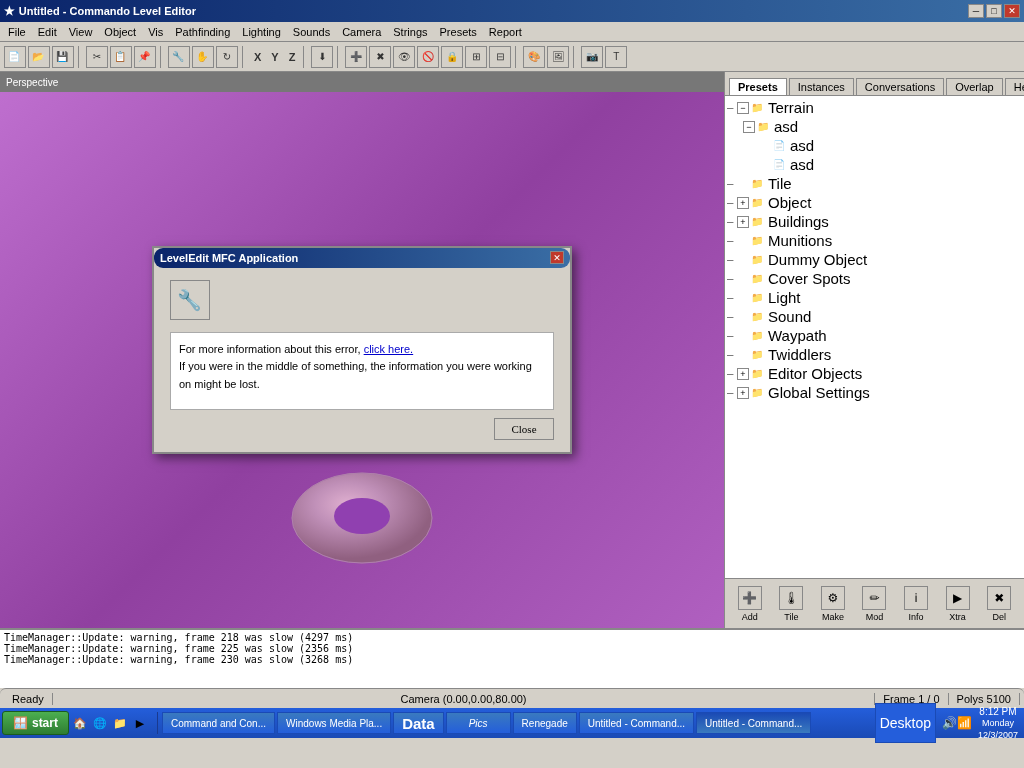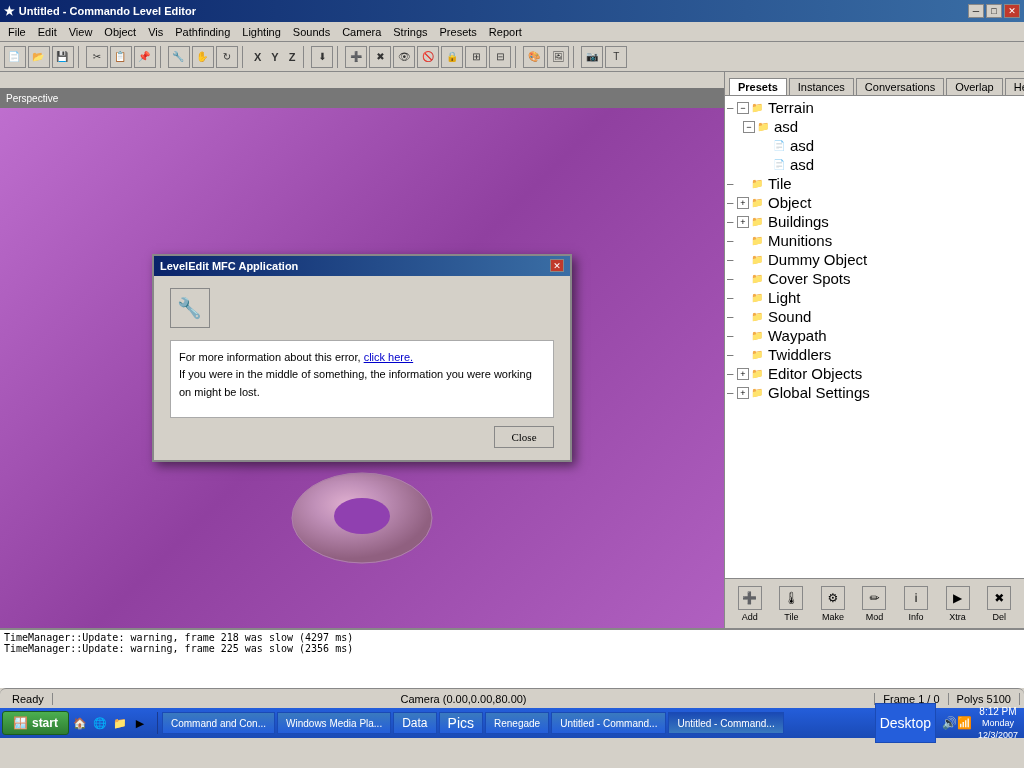--- a/index.html
+++ b/index.html
@@ -231,20 +231,21 @@
     #dialog-title-bar {
       background: linear-gradient(to right, #0a246a, #3a6ea5);
       color: white;
       height: 20px;
       display: flex;
       align-items: center;
       padding: 0 6px;
       font-size: 11px;
       font-weight: bold;
       justify-content: space-between;
+      border-radius: 9px;
     }
     #dialog-body {
       padding: 16px;
     }
     #dialog-error-row {
       display: flex;
       align-items: flex-start;
       gap: 10px;
       margin-bottom: 12px;
     }
@@ -349,21 +350,21 @@
   <div class="tool-separator"></div>
   <div class="tool-btn">🎨</div>
   <div class="tool-btn">🖼</div>
   <div class="tool-separator"></div>
   <div class="tool-btn">📷</div>
   <div class="tool-btn">T</div>
 </div>
 
 <div id="main-area" style="display:flex; height:556px; position:relative;">
 
-  <div id="viewport" style="flex:1; background: linear-gradient(135deg, #c070d0 0%, #9040a0 50%, #b060c0 100%); position:relative; overflow:hidden;margin-top:16px;">
+  <div id="viewport" style="flex:1; background: linear-gradient(135deg, #c070d0 0%, #9040a0 50%, #b060c0 100%); position:relative; overflow:hidden;">
     <div id="viewport-header" style="height:20px; background:#777; display:flex; align-items:center; padding:0 6px; font-size:10px; color:white;">
       <span>Perspective</span>
     </div>
 
     <svg style="position:absolute; bottom:60px; left:calc(50% - 80px); width:160px; height:120px;" viewBox="0 0 160 120">
       <defs>
         <radialGradient id="torusGrad" cx="40%" cy="35%" r="60%">
           <stop offset="0%" stop-color="#e0b0d0"></stop>
           <stop offset="40%" stop-color="#c090b8"></stop>
           <stop offset="100%" stop-color="#906080"></stop>
@@ -556,20 +557,21 @@
           <div class="panel-action-icon">✖</div>
           <div class="panel-action-label">Del</div>
         </div>
       </div>
   </div>
 </div>
 
 <div id="log-area" style="background:white; border-top:2px solid #888; height:60px; overflow-y:auto; padding:2px 4px; font-size:10px; font-family:monospace;">
 <div>TimeManager::Update: warning, frame 218 was slow (4297 ms)</div>
     <div>TimeManager::Update: warning, frame 225 was slow (2356 ms)</div>
+    <div>TimeManager::Update: warning, frame 230 was slow (3268 ms)</div>
   </div>
 
 <div id="status-bar" style="height:20px; background:#d4d0c8; border-top:1px solid #888; display:flex; align-items:center; font-size:11px;border-radius:6px;">
   <span class="status-section" style="padding:0 8px; border-right:1px solid #888;">Ready</span>
   <span class="status-section" style="padding:0 8px; border-right:1px solid #888; flex:1; text-align:center;">Camera (0.00,0.00,80.00)</span>
   <span class="status-section" style="padding:0 8px; border-right:1px solid #888;">Frame 1 / 0</span>
   <span class="status-section" style="padding:0 8px;">Polys 5100</span>
 </div>
 
 <div id="taskbar" style="height:30px; background:linear-gradient(to bottom,#245edb,#1a4ab5); display:flex; align-items:center; padding:0 2px; gap:2px;">
@@ -580,22 +582,22 @@
   <div id="taskbar-buttons" style="display:flex; gap:2px; align-items:center; flex:1; overflow:hidden;">
   <div style="display: flex; gap: 2px; margin-right: 4px;">
         <div style="width: 18px; height: 18px; display: flex; align-items: center; justify-content: center; font-size: 11px; cursor: pointer;">🏠</div>
         <div style="width: 18px; height: 18px; display: flex; align-items: center; justify-content: center; font-size: 11px; cursor: pointer;">🌐</div>
         <div style="width: 18px; height: 18px; display: flex; align-items: center; justify-content: center; font-size: 11px; cursor: pointer;">📁</div>
         <div style="width: 18px; height: 18px; display: flex; align-items: center; justify-content: center; font-size: 11px; cursor: pointer;">▶</div>
       </div>
       <div style="width: 1px; height: 22px; background: rgb(26, 58, 143); margin: 0px 2px;"></div>
       <div style="background: linear-gradient(rgb(58, 122, 191), rgb(36, 94, 219)); color: white; font-size: 10px; padding: 2px 8px; border: 1px solid rgb(26, 74, 181); cursor: pointer; height: 22px; display: flex; align-items: center; white-space: nowrap; max-width: 130px; overflow: hidden; text-overflow: ellipsis;">Command and Con...</div>
       <div style="background: linear-gradient(rgb(58, 122, 191), rgb(36, 94, 219)); color: white; font-size: 10px; padding: 2px 8px; border: 1px solid rgb(26, 74, 181); cursor: pointer; height: 22px; display: flex; align-items: center; white-space: nowrap; max-width: 130px; overflow: hidden; text-overflow: ellipsis;">Windows Media Pla...</div>
-      <div style="background: linear-gradient(rgb(58, 122, 191), rgb(36, 94, 219)); color: white; font-size: 12px; padding: 8px 8px; border: 1px solid rgb(26, 74, 181); cursor: pointer; height: 22px; display: flex; align-items: center; white-space: nowrap; max-width: 130px; overflow: hidden; text-overflow: ellipsis;">Data</div>
-      <div style="background: linear-gradient(rgb(58, 122, 191), rgb(36, 94, 219)); color: white; font-size: 14px; padding: 2px 8px; border: 1px solid rgb(26, 74, 181); cursor: pointer; height: 22px; display: flex; align-items: center; white-space: nowrap; max-width: 130px; overflow: hidden; text-overflow: ellipsis;">Pics</div>
+      <div style="background: linear-gradient(rgb(58, 122, 191), rgb(36, 94, 219)); color: white; font-size: 15px; padding: 8px 8px; border: 1px solid rgb(26, 74, 181); cursor: pointer; height: 22px; display: flex; align-items: center; white-space: nowrap; max-width: 130px; overflow: hidden; text-overflow: ellipsis; font-weight: bold;">Data</div>
+      <div style="background: linear-gradient(rgb(58, 122, 191), rgb(36, 94, 219)); color: white; font-size: 10px; padding: 2px 22px; border: 1px solid rgb(26, 74, 181); cursor: pointer; height: 22px; display: flex; align-items: center; white-space: nowrap; max-width: 130px; overflow: hidden; text-overflow: ellipsis; font-style: italic;">Pics</div>
       <div style="background: linear-gradient(rgb(58, 122, 191), rgb(36, 94, 219)); color: white; font-size: 10px; padding: 2px 8px; border: 1px solid rgb(26, 74, 181); cursor: pointer; height: 22px; display: flex; align-items: center; white-space: nowrap; max-width: 130px; overflow: hidden; text-overflow: ellipsis;">Renegade</div>
       <div style="background: linear-gradient(rgb(58, 122, 191), rgb(36, 94, 219)); color: white; font-size: 10px; padding: 2px 8px; border: 1px solid rgb(26, 74, 181); cursor: pointer; height: 22px; display: flex; align-items: center; white-space: nowrap; max-width: 130px; overflow: hidden; text-overflow: ellipsis;">Untitled - Command...</div>
       <div style="background: linear-gradient(rgb(26, 74, 181), rgb(58, 122, 191)); color: white; font-size: 10px; padding: 2px 8px; border: 1px solid rgb(26, 74, 181); cursor: pointer; height: 22px; display: flex; align-items: center; white-space: nowrap; max-width: 130px; overflow: hidden; text-overflow: ellipsis;">Untitled - Command...</div>
     </div>
   <div id="system-tray" style="display:flex; align-items:center; gap:6px; padding:0 4px; color:white; font-size:10px;">
     <span style="background:#245edb; border:1px solid #1a4ab5; color:white; font-size:14px; padding:11px 4px; cursor:pointer;">Desktop</span>
     <span style="font-size:12px;">🔊📶</span>
     <div style="text-align:center; line-height:1.3;">
       <div>8:12 PM</div>
       <div style="font-size:9px;">Monday</div>

